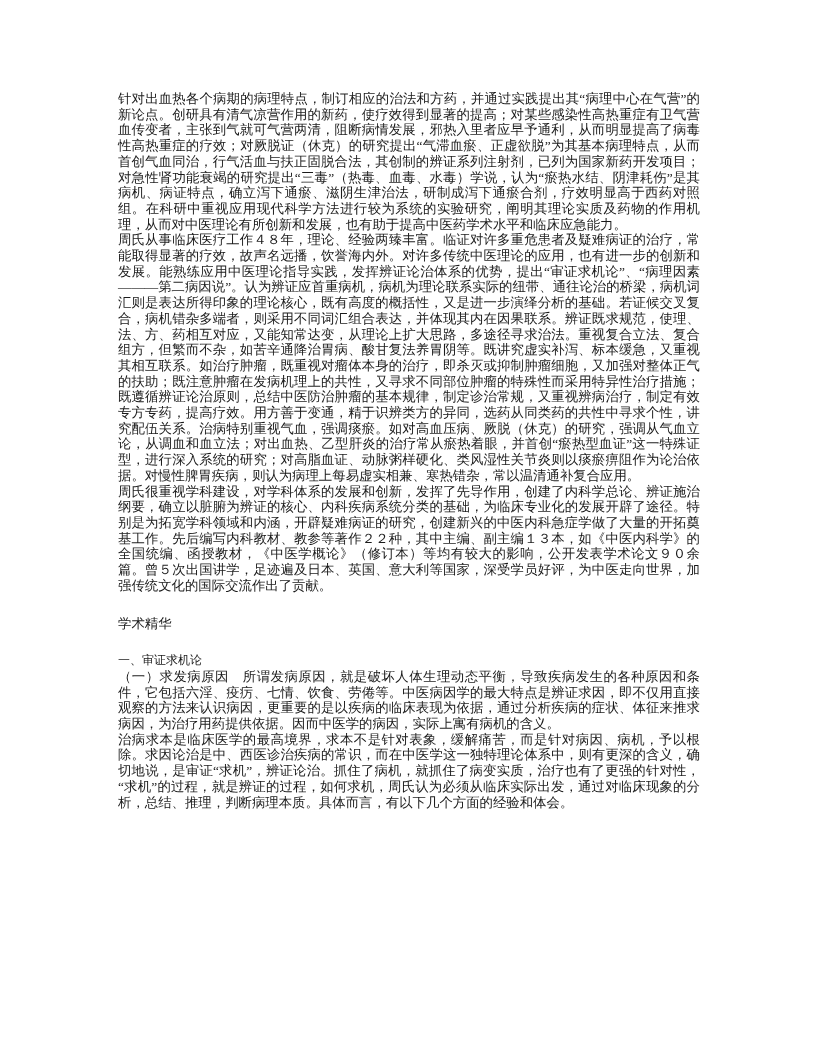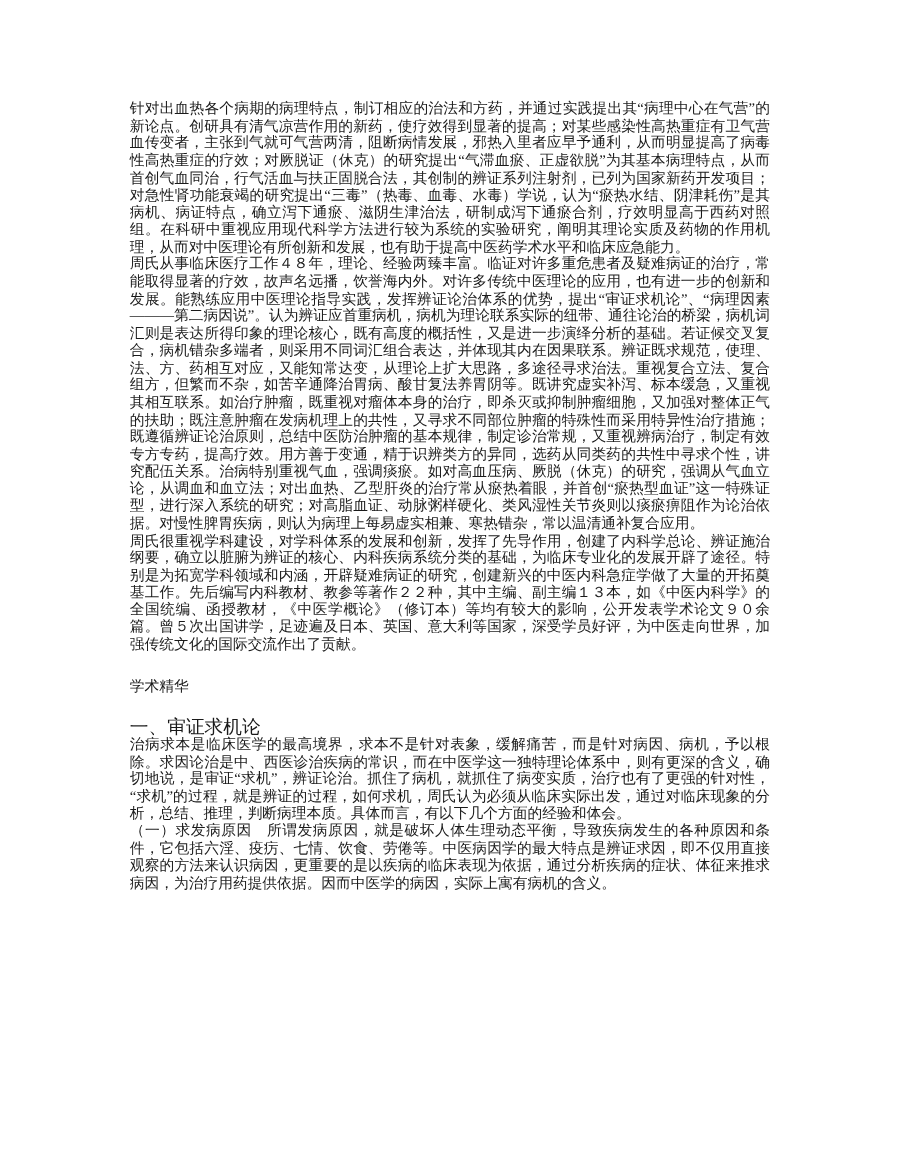--- a/index.html
+++ b/index.html
@@ -31,32 +31,32 @@
     text-justify: inter-ideograph;
     word-break: break-all;
   }
   .section-heading {
     font-size: 13.4px;
     line-height: 15.7px;
     font-weight: normal;
     margin-top: 22px;
   }
   .subsection-heading {
-    font-size: 17px;
+    font-size: 12px;
     line-height: 15.7px;
     font-weight: normal;
     margin-top: 22px;
   }
 </style>
 </head>
 <body>
 
 <div class="page">
   <div class="content">
     <p class="para">针对出血热各个病期的病理特点，制订相应的治法和方药，并通过实践提出其“病理中心在气营”的新论点。创研具有清气凉营作用的新药，使疗效得到显著的提高；对某些感染性高热重症有卫气营血传变者，主张到气就可气营两清，阻断病情发展，邪热入里者应早予通利，从而明显提高了病毒性高热重症的疗效；对厥脱证（休克）的研究提出“气滞血瘀、正虚欲脱”为其基本病理特点，从而首创气血同治，行气活血与扶正固脱合法，其创制的辨证系列注射剂，已列为国家新药开发项目；对急性肾功能衰竭的研究提出“三毒”（热毒、血毒、水毒）学说，认为“瘀热水结、阴津耗伤”是其病机、病证特点，确立泻下通瘀、滋阴生津治法，研制成泻下通瘀合剂，疗效明显高于西药对照组。在科研中重视应用现代科学方法进行较为系统的实验研究，阐明其理论实质及药物的作用机理，从而对中医理论有所创新和发展，也有助于提高中医药学术水平和临床应急能力。</p>
     <p class="para">周氏从事临床医疗工作４８年，理论、经验两臻丰富。临证对许多重危患者及疑难病证的治疗，常能取得显著的疗效，故声名远播，饮誉海内外。对许多传统中医理论的应用，也有进一步的创新和发展。能熟练应用中医理论指导实践，发挥辨证论治体系的优势，提出“审证求机论”、“病理因素———第二病因说”。认为辨证应首重病机，病机为理论联系实际的纽带、通往论治的桥梁，病机词汇则是表达所得印象的理论核心，既有高度的概括性，又是进一步演绎分析的基础。若证候交叉复合，病机错杂多端者，则采用不同词汇组合表达，并体现其内在因果联系。辨证既求规范，使理、法、方、药相互对应，又能知常达变，从理论上扩大思路，多途径寻求治法。重视复合立法、复合组方，但繁而不杂，如苦辛通降治胃病、酸甘复法养胃阴等。既讲究虚实补泻、标本缓急，又重视其相互联系。如治疗肿瘤，既重视对瘤体本身的治疗，即杀灭或抑制肿瘤细胞，又加强对整体正气的扶助；既注意肿瘤在发病机理上的共性，又寻求不同部位肿瘤的特殊性而采用特异性治疗措施；既遵循辨证论治原则，总结中医防治肿瘤的基本规律，制定诊治常规，又重视辨病治疗，制定有效专方专药，提高疗效。用方善于变通，精于识辨类方的异同，选药从同类药的共性中寻求个性，讲究配伍关系。治病特别重视气血，强调痰瘀。如对高血压病、厥脱（休克）的研究，强调从气血立论，从调血和血立法；对出血热、乙型肝炎的治疗常从瘀热着眼，并首创“瘀热型血证”这一特殊证型，进行深入系统的研究；对高脂血证、动脉粥样硬化、类风湿性关节炎则以痰瘀痹阻作为论治依据。对慢性脾胃疾病，则认为病理上每易虚实相兼、寒热错杂，常以温清通补复合应用。</p>
     <p class="para">周氏很重视学科建设，对学科体系的发展和创新，发挥了先导作用，创建了内科学总论、辨证施治纲要，确立以脏腑为辨证的核心、内科疾病系统分类的基础，为临床专业化的发展开辟了途径。特别是为拓宽学科领域和内涵，开辟疑难病证的研究，创建新兴的中医内科急症学做了大量的开拓奠基工作。先后编写内科教材、教参等著作２２种，其中主编、副主编１３本，如《中医内科学》的全国统编、函授教材，《中医学概论》（修订本）等均有较大的影响，公开发表学术论文９０余篇。曾５次出国讲学，足迹遍及日本、英国、意大利等国家，深受学员好评，为中医走向世界，加强传统文化的国际交流作出了贡献。</p>
     <h2 class="section-heading">学术精华</h2>
     <h3 class="subsection-heading">一、审证求机论</h3>
+    <p class="para">（一）求发病原因　所谓发病原因，就是破坏人体生理动态平衡，导致疾病发生的各种原因和条件，它包括六淫、疫疠、七情、饮食、劳倦等。中医病因学的最大特点是辨证求因，即不仅用直接观察的方法来认识病因，更重要的是以疾病的临床表现为依据，通过分析疾病的症状、体征来推求病因，为治疗用药提供依据。因而中医学的病因，实际上寓有病机的含义。</p>
     <p class="para">治病求本是临床医学的最高境界，求本不是针对表象，缓解痛苦，而是针对病因、病机，予以根除。求因论治是中、西医诊治疾病的常识，而在中医学这一独特理论体系中，则有更深的含义，确切地说，是审证“求机”，辨证论治。抓住了病机，就抓住了病变实质，治疗也有了更强的针对性，“求机”的过程，就是辨证的过程，如何求机，周氏认为必须从临床实际出发，通过对临床现象的分析，总结、推理，判断病理本质。具体而言，有以下几个方面的经验和体会。</p>
-    <p class="para">（一）求发病原因　所谓发病原因，就是破坏人体生理动态平衡，导致疾病发生的各种原因和条件，它包括六淫、疫疠、七情、饮食、劳倦等。中医病因学的最大特点是辨证求因，即不仅用直接观察的方法来认识病因，更重要的是以疾病的临床表现为依据，通过分析疾病的症状、体征来推求病因，为治疗用药提供依据。因而中医学的病因，实际上寓有病机的含义。</p>
   </div>
 </div>
 
 </body></html>

